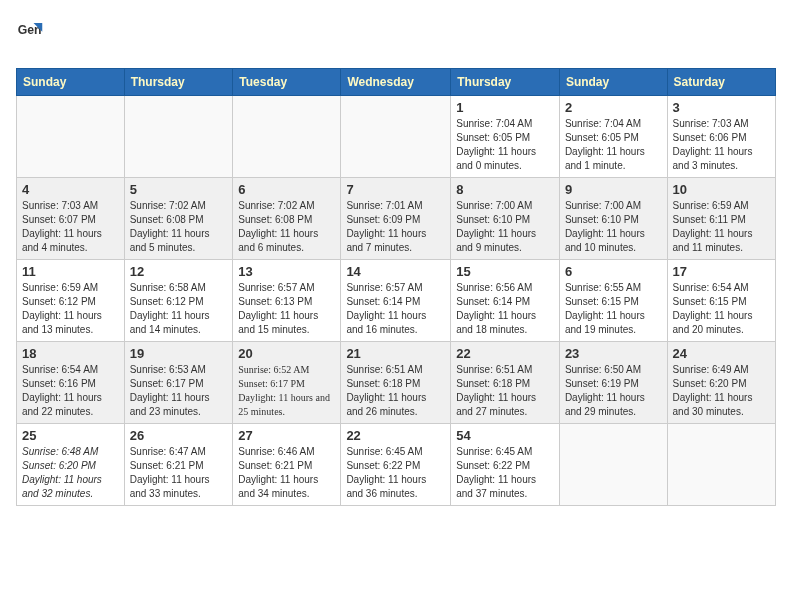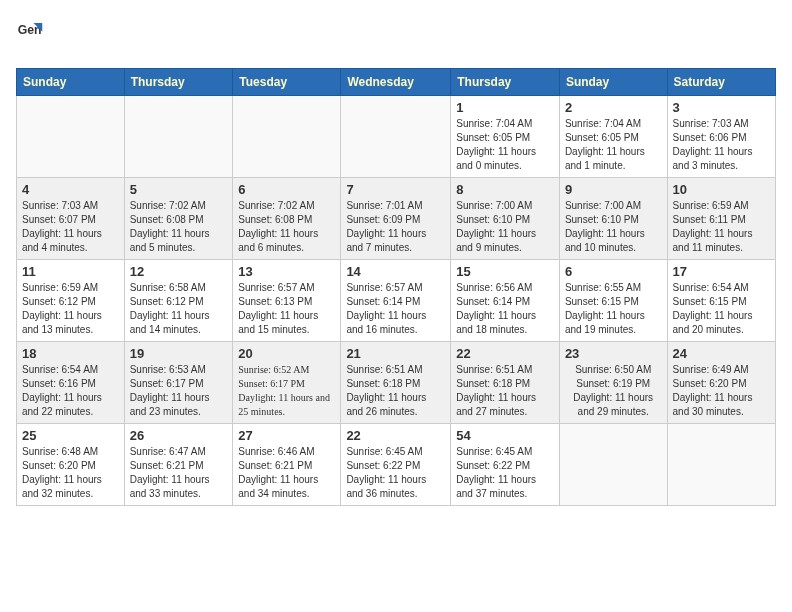--- a/index.html
+++ b/index.html
@@ -261,35 +261,35 @@
 Daylight: 11 hours and 26 minutes.</div>
         </td>
         <td>
           <span class="day-num">22</span>
           <div class="day-info" style="white-space: pre-line;">Sunrise: 6:51 AM
 Sunset: 6:18 PM
 Daylight: 11 hours and 27 minutes.</div>
         </td>
         <td>
           <span class="day-num">23</span>
-          <div class="day-info" style="white-space: pre-line; text-align: center;">Sunrise: 6:50 AM
+          <div class="day-info" style="white-space: pre-line;">Sunrise: 6:50 AM
 Sunset: 6:19 PM
 Daylight: 11 hours and 29 minutes.</div>
         </td>
         <td>
           <span class="day-num">24</span>
           <div class="day-info" style="white-space: pre-line;">Sunrise: 6:49 AM
 Sunset: 6:20 PM
 Daylight: 11 hours and 30 minutes.</div>
         </td>
       </tr>
       <tr>
         <td>
           <span class="day-num">25</span>
-          <div class="day-info" style="white-space: pre-line;">Sunrise: 6:48 AM
+          <div class="day-info" style="white-space: pre-line; font-style: italic;">Sunrise: 6:48 AM
 Sunset: 6:20 PM
 Daylight: 11 hours and 32 minutes.</div>
         </td>
         <td>
           <span class="day-num">26</span>
           <div class="day-info" style="white-space: pre-line;">Sunrise: 6:47 AM
 Sunset: 6:21 PM
 Daylight: 11 hours and 33 minutes.</div>
         </td>
         <td>

